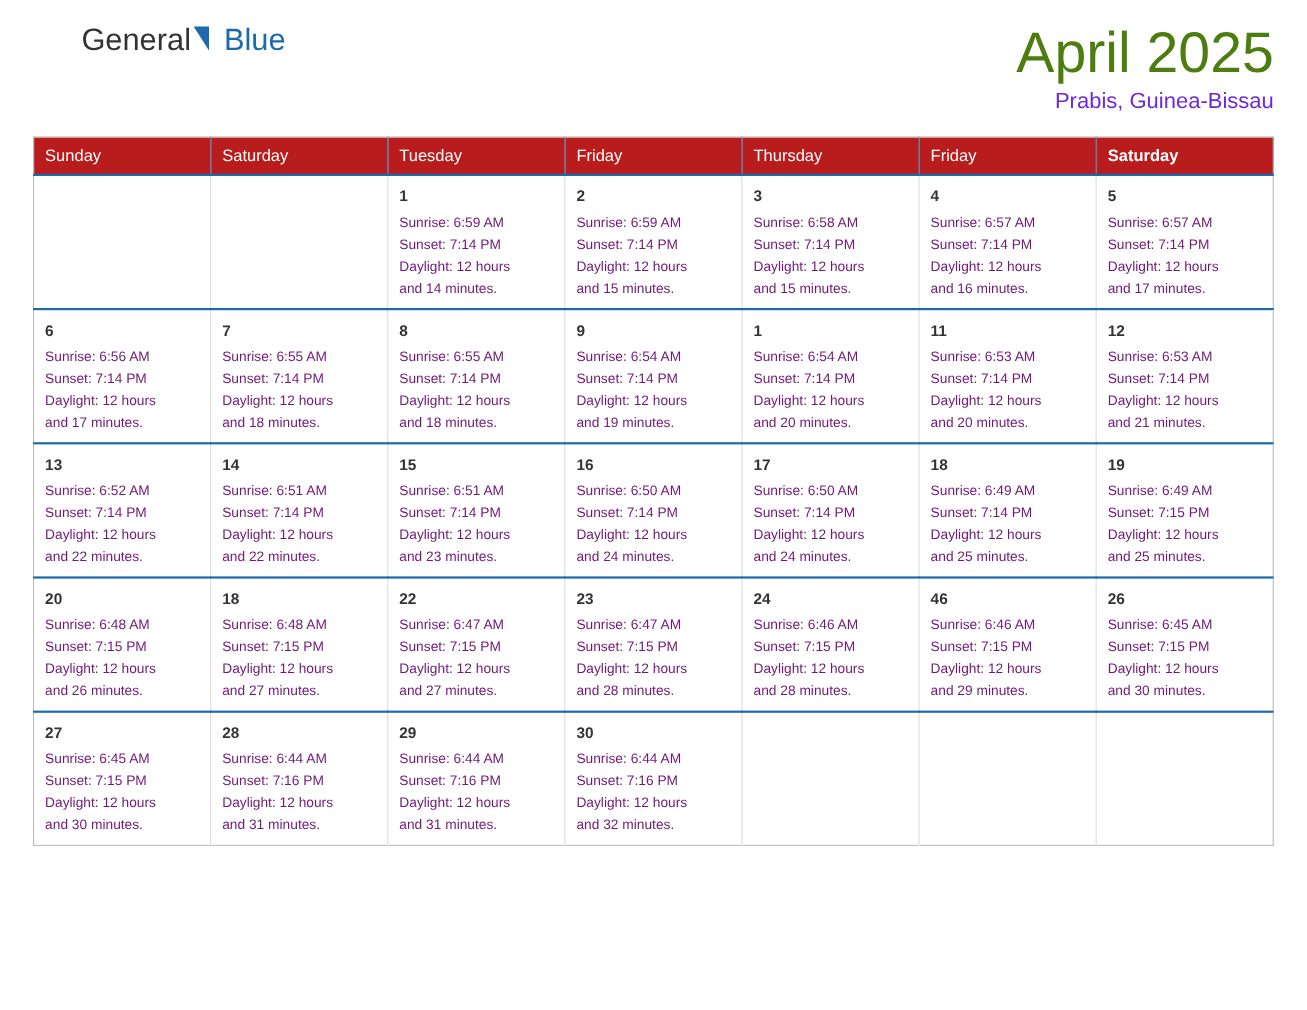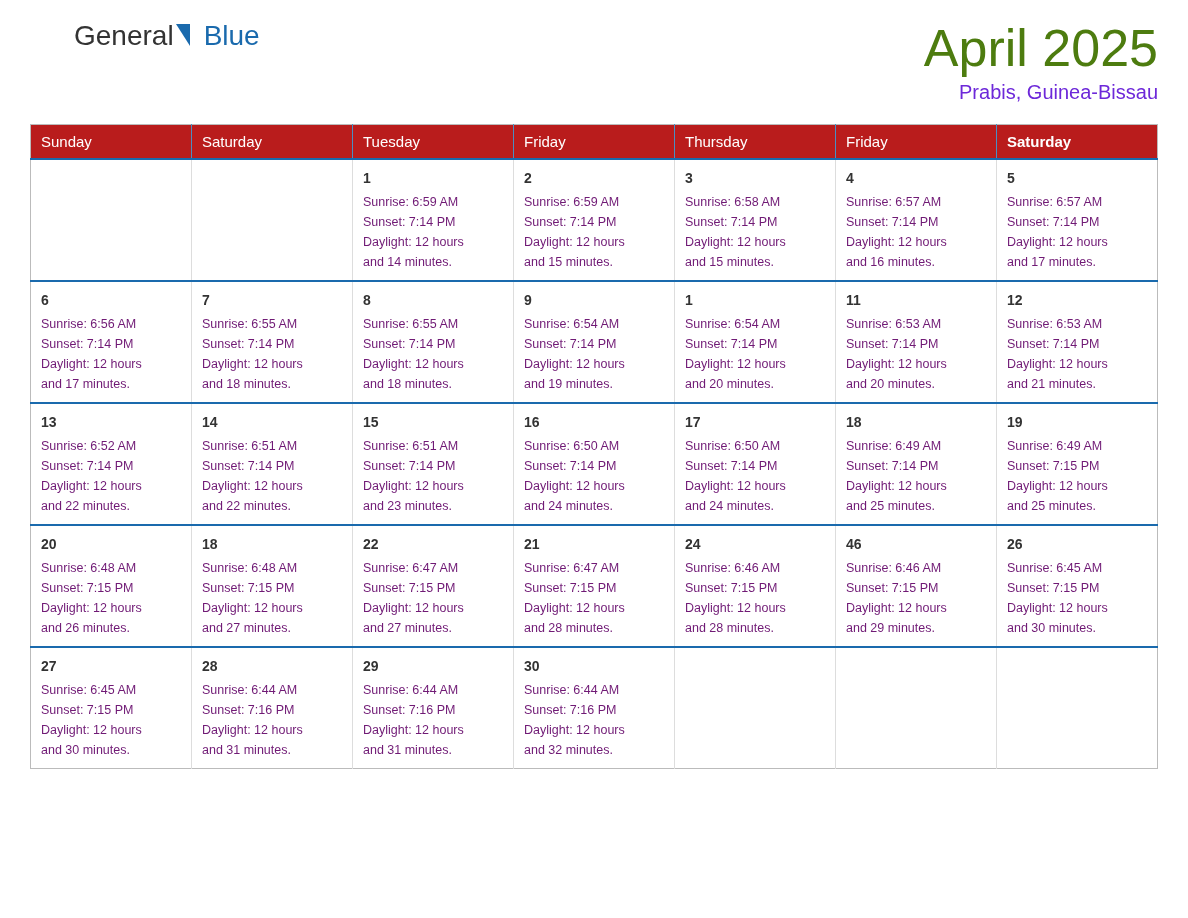--- a/index.html
+++ b/index.html
@@ -238,21 +238,21 @@
         </td>
         <td>
           <div class="day-number">18</div>
           <div class="day-info">Sunrise: 6:48 AM<br>Sunset: 7:15 PM<br>Daylight: 12 hours<br>and 27 minutes.</div>
         </td>
         <td>
           <div class="day-number">22</div>
           <div class="day-info">Sunrise: 6:47 AM<br>Sunset: 7:15 PM<br>Daylight: 12 hours<br>and 27 minutes.</div>
         </td>
         <td>
-          <div class="day-number">21</div>
+          <div class="day-number">23</div>
           <div class="day-info">Sunrise: 6:47 AM<br>Sunset: 7:15 PM<br>Daylight: 12 hours<br>and 28 minutes.</div>
         </td>
         <td>
           <div class="day-number">24</div>
           <div class="day-info">Sunrise: 6:46 AM<br>Sunset: 7:15 PM<br>Daylight: 12 hours<br>and 28 minutes.</div>
         </td>
         <td>
           <div class="day-number">46</div>
           <div class="day-info">Sunrise: 6:46 AM<br>Sunset: 7:15 PM<br>Daylight: 12 hours<br>and 29 minutes.</div>
         </td>

